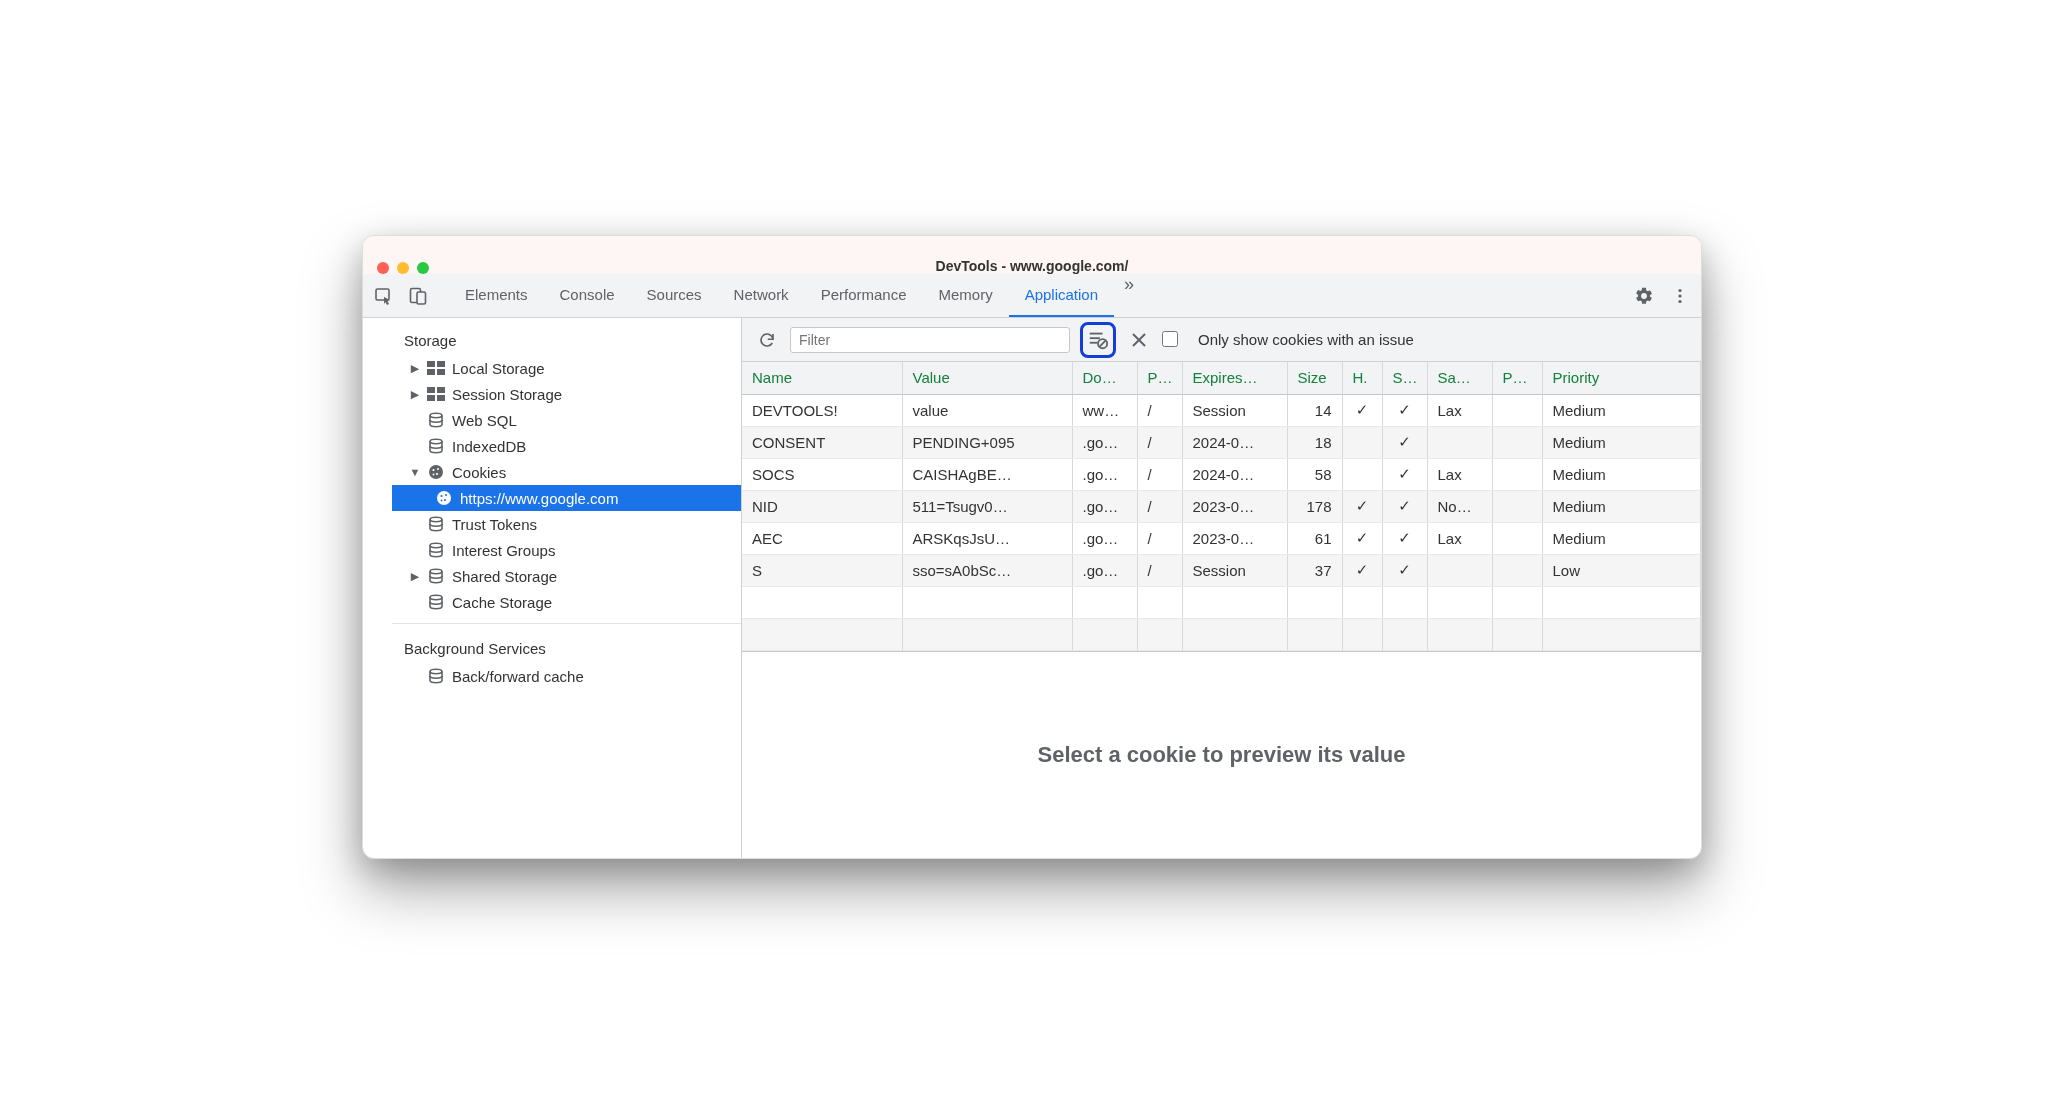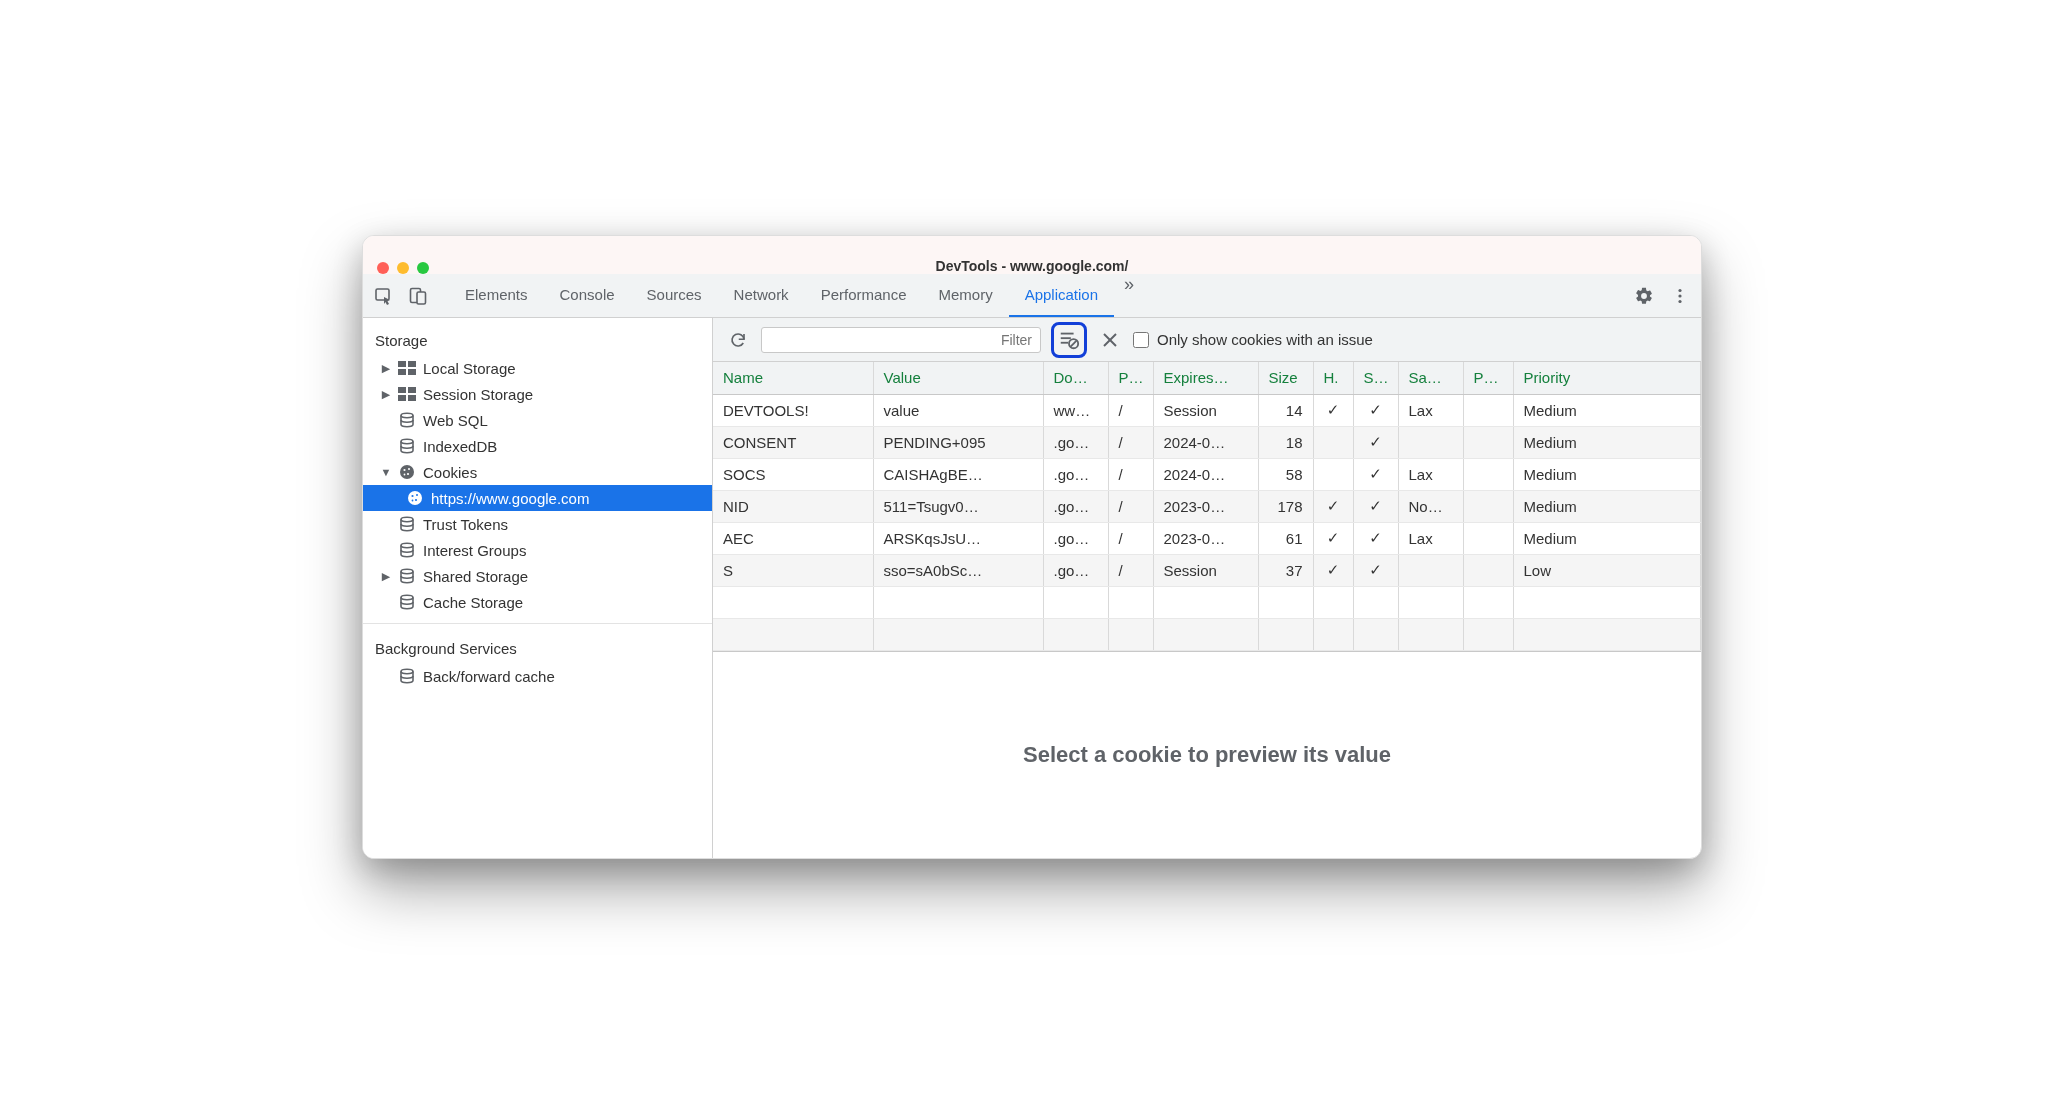--- a/index.html
+++ b/index.html
@@ -80,20 +80,21 @@
       align-items: center;
       gap: 6px;
       padding-left: 10px;
     }
     .more-tabs {
       font-size: 18px; color: #5f6368; padding: 0 10px; cursor: pointer;
     }
     .body {
       display: flex;
       height: 540px;
+      margin-left: 29px;
     }
     .sidebar {
       width: 350px;
       border-right: 1px solid #d0d0d0;
       overflow-y: auto;
       background: #fff;
       font-size: 15px;
       color: #333;
       padding-top: 6px;
     }
@@ -147,39 +148,38 @@
       gap: 10px;
     }
     .filter-input {
       height: 26px;
       width: 280px;
       border: 1px solid #c8c8c8;
       border-radius: 3px;
       padding: 0 8px;
       font-size: 14px;
       background: #fff;
-      text-align: right;
     }
     .highlight-box {
       border: 3px solid #123fd8;
       border-radius: 8px;
       padding: 2px;
       display:flex;
       align-items:center;
       justify-content:center;
     }
     .tool-btn {
       width: 26px; height: 26px;
       display:flex; align-items:center; justify-content:center;
       color:#5f6368;
       cursor:pointer;
       border-radius:4px;
     }
     .checkbox-wrap {
-      display:flex; align-items:center; gap:8px; font-size:15px; color:#333;
+      display:flex; gap:20px; font-size:15px; color:#333;
     }
     .checkbox-wrap input { width:16px; height:16px; }
     .table-wrap {
       flex: 0 0 auto;
       overflow: hidden;
     }
     table {
       width: 100%;
       border-collapse: collapse;
       font-size: 15px;

